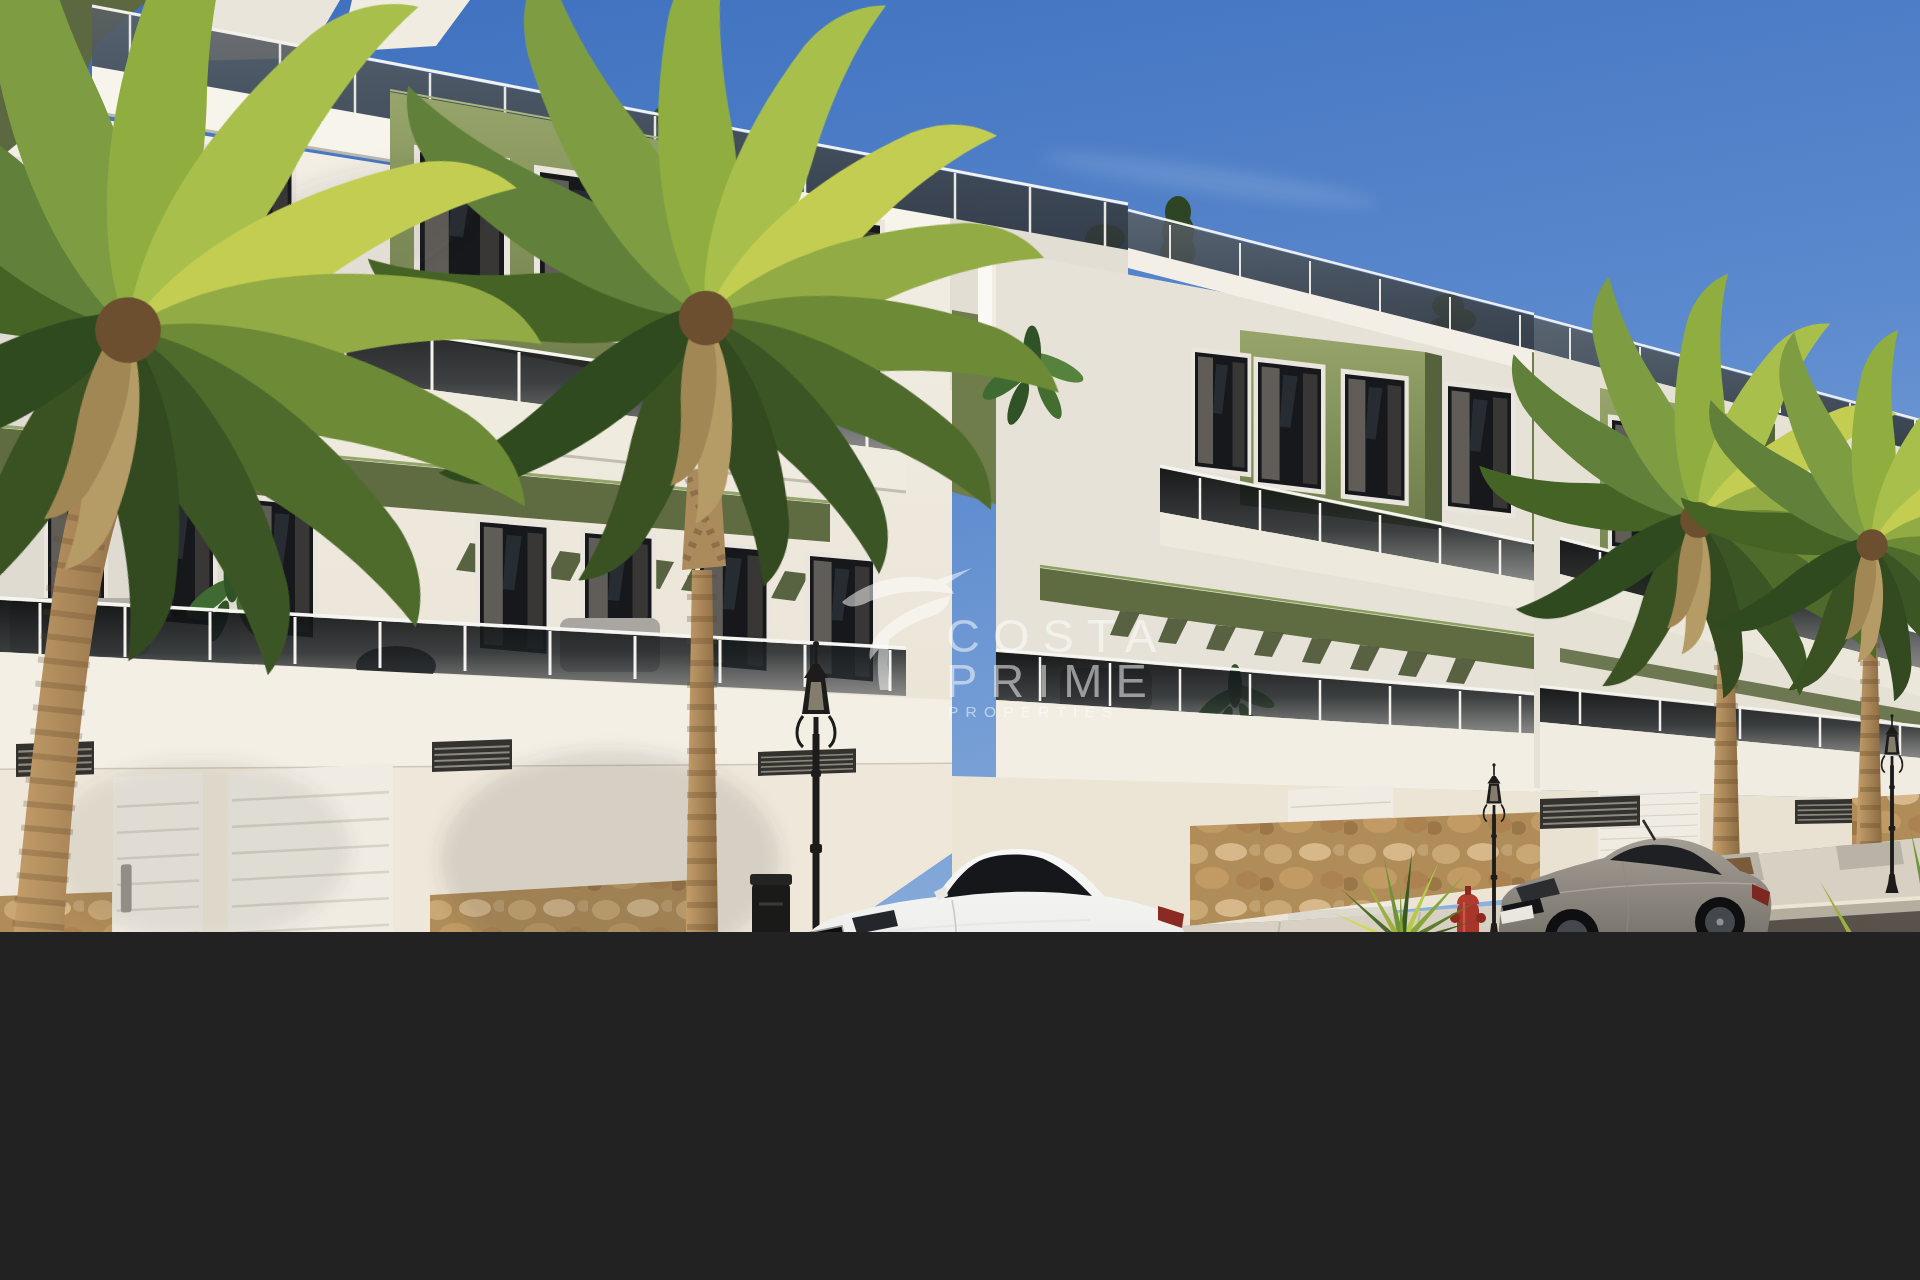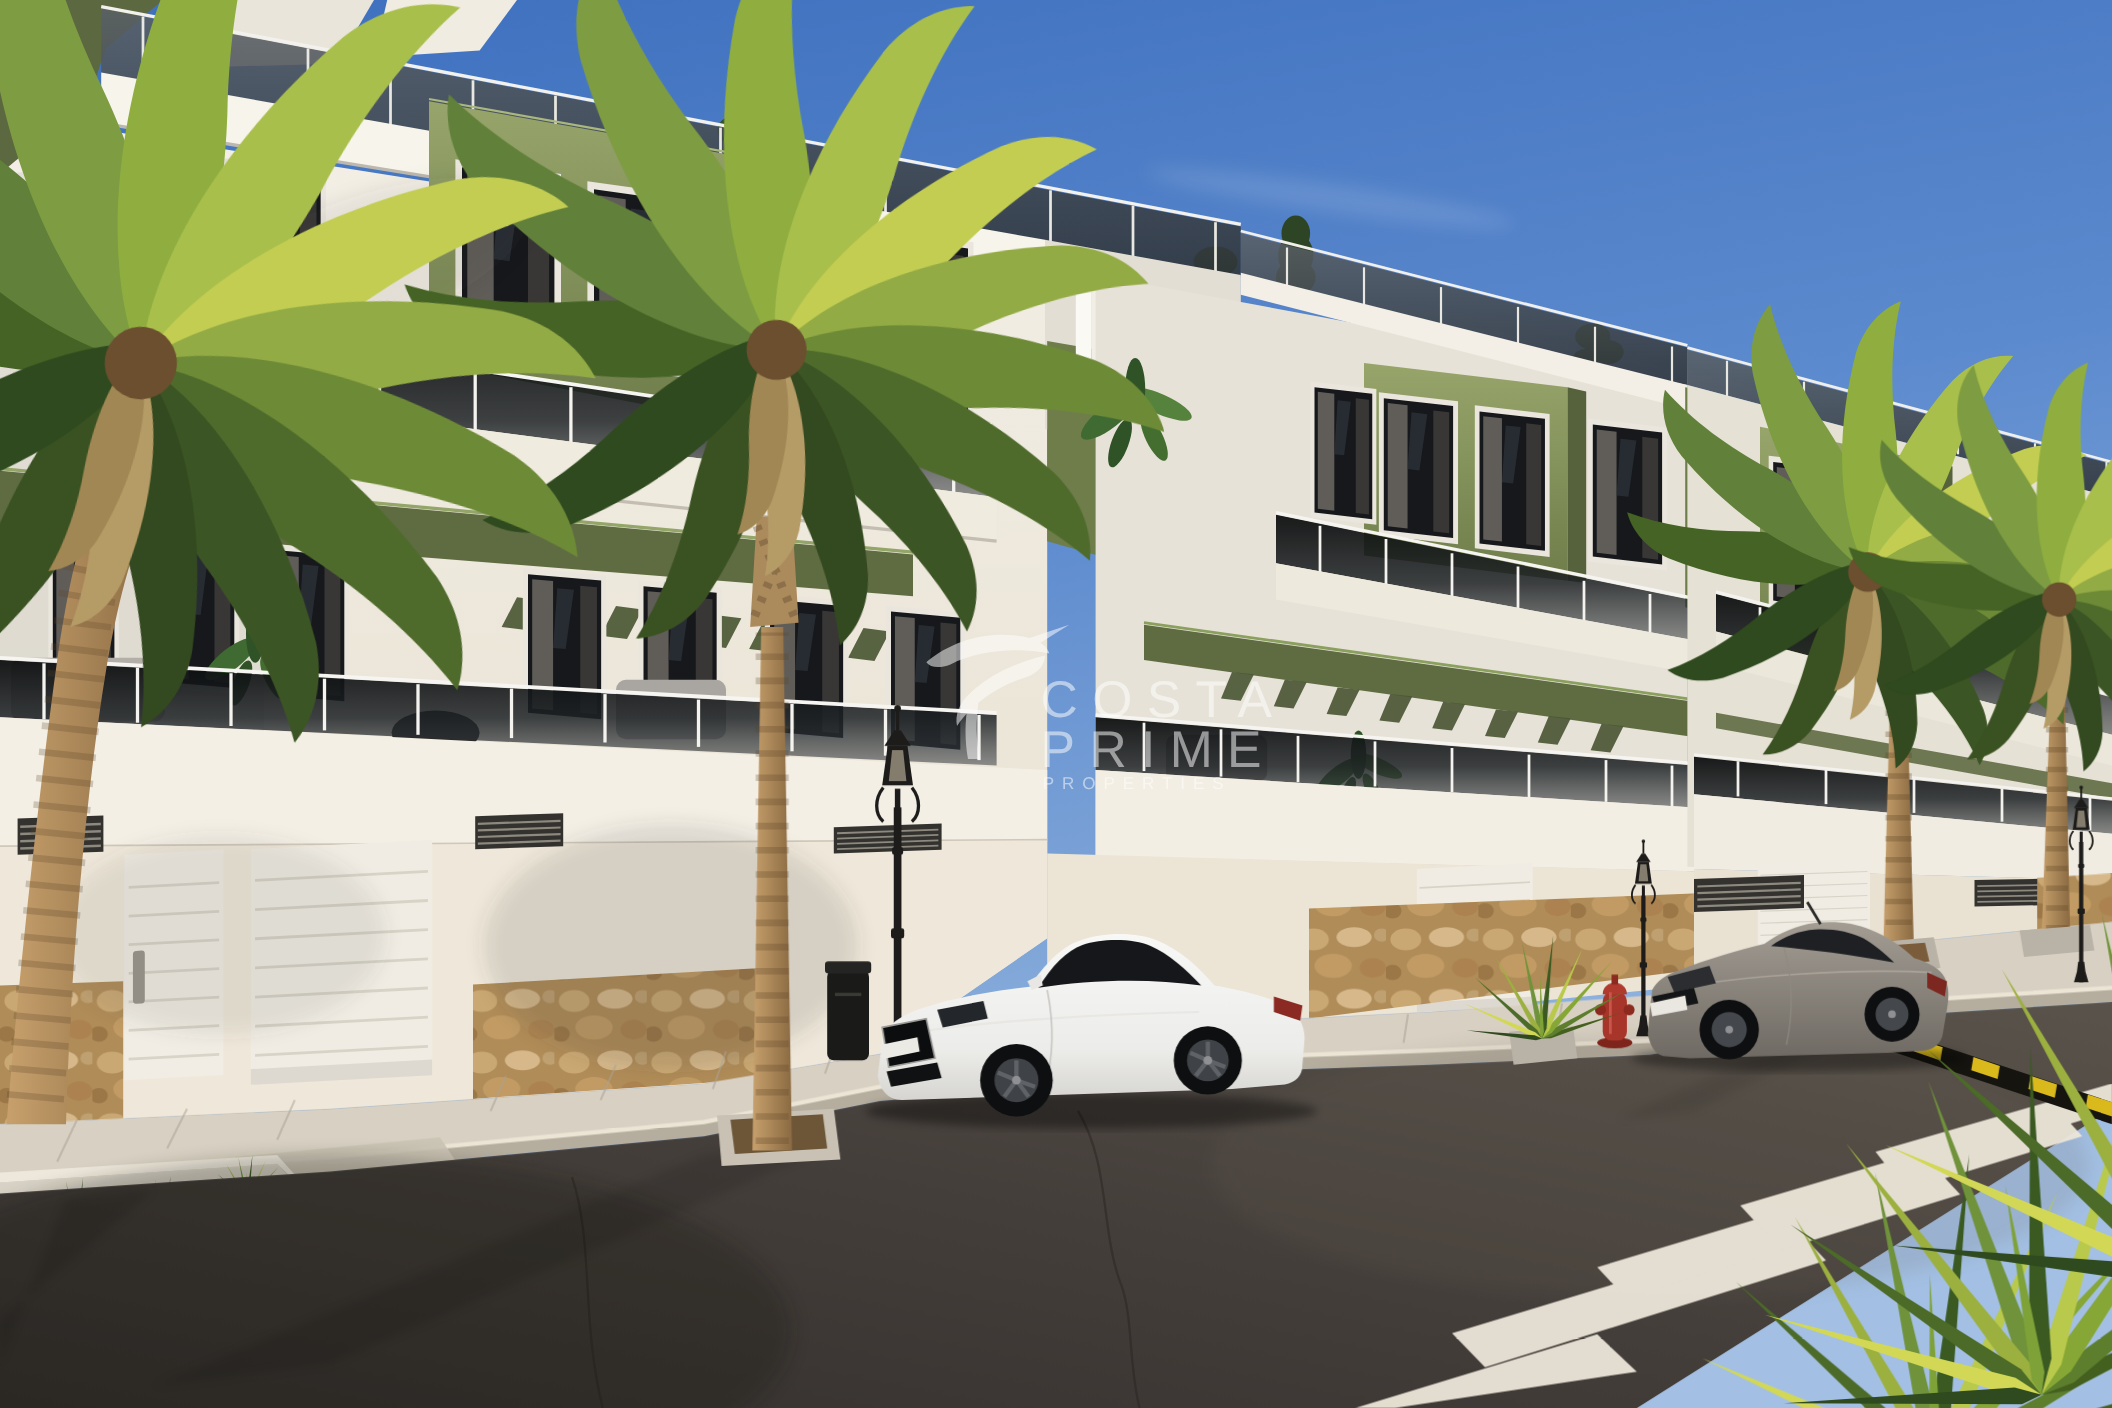--- a/index.html
+++ b/index.html
@@ -1,16 +1,16 @@
 <!DOCTYPE html>
 <html><head>
 <meta charset="utf-8">
 <style>
   html,body{margin:0;padding:0;background:#222;}
-  #stage{position:relative;width:1920px;height:1280px;overflow:hidden;font-family:"Liberation Sans",sans-serif;}
+  #stage{position:relative;width:1920px;height:932px;overflow:hidden;font-family:"Liberation Sans",sans-serif;}
   svg{display:block;}
   text{font-family:"Liberation Sans",sans-serif;}
 </style>
 </head>
 <body>
 
 <div id="stage">
 <svg width="1920" height="1280" viewBox="0 0 1920 1280">
 <defs>
   <linearGradient id="skyg" x1="0" y1="0" x2="0.25" y2="1">

